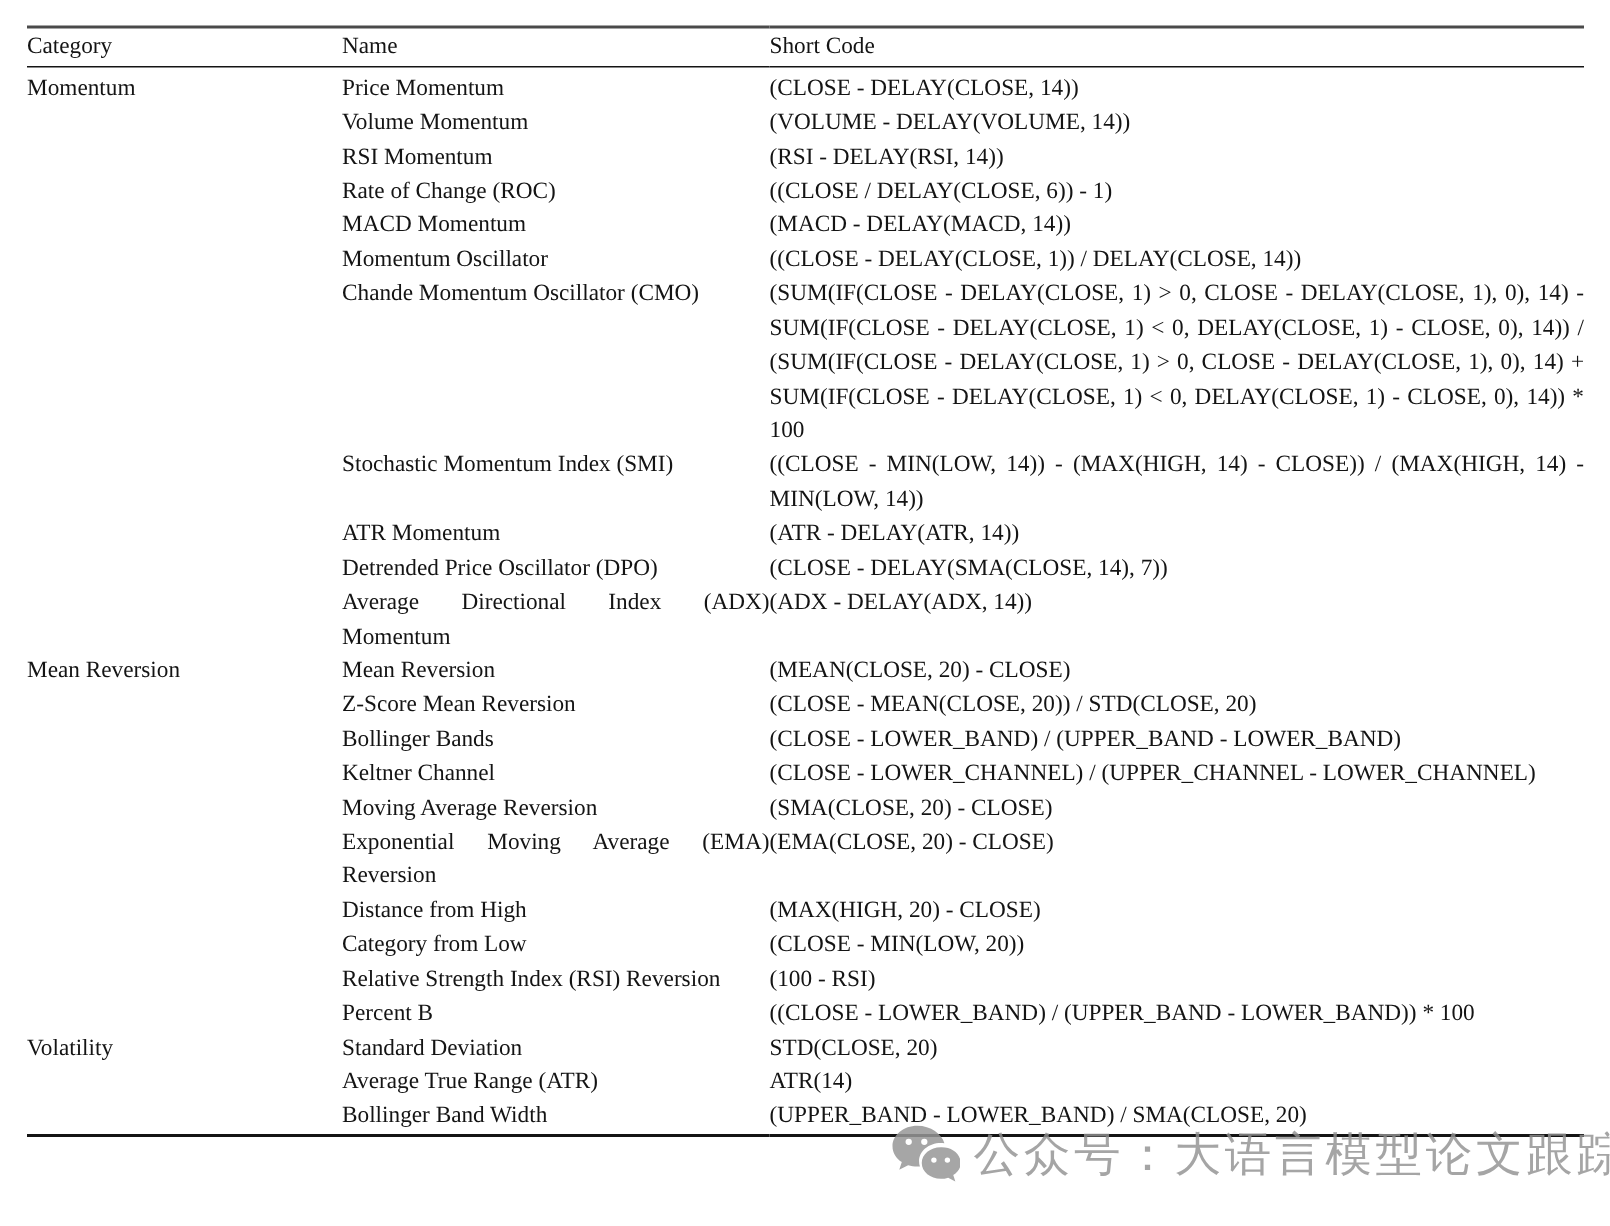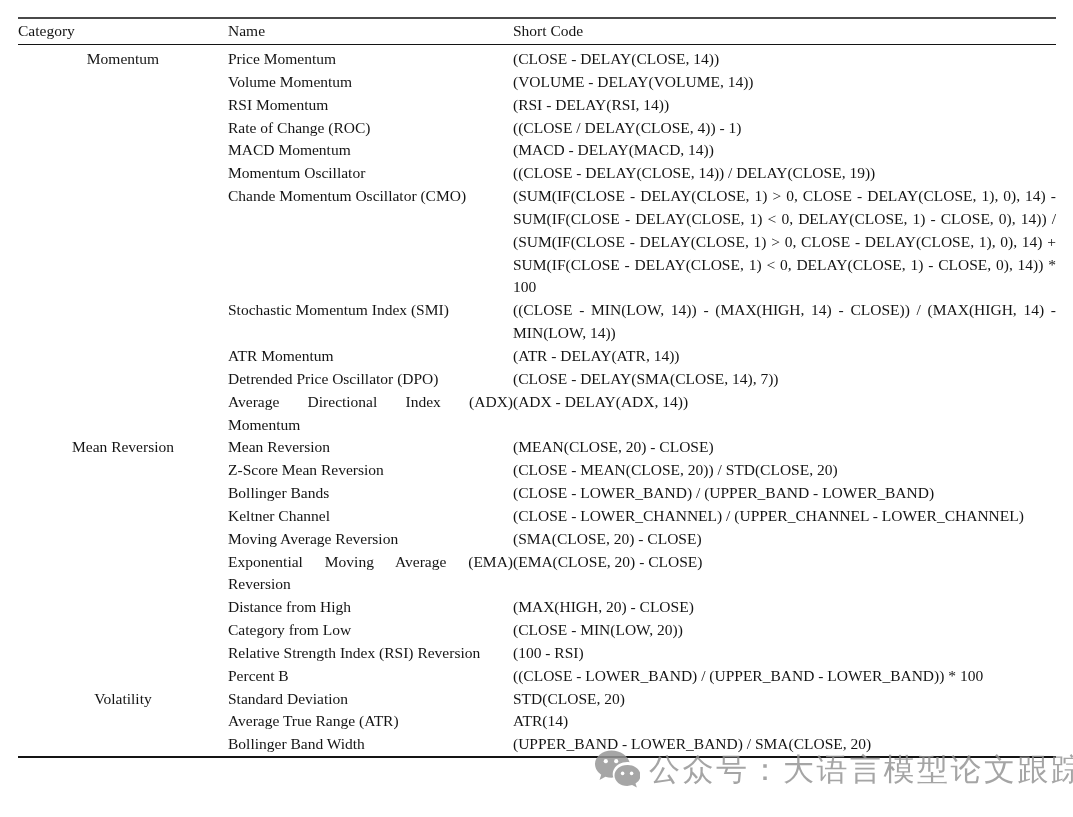--- a/index.html
+++ b/index.html
@@ -39,21 +39,21 @@
   th.col-name,     td.name-cell { width: 285px; }
   th.col-code,     td.code-cell { width: 543px; }
   table.paper-table td {
     vertical-align: top;
     padding: 0;
     line-height: 22.85px;
   }
   table.paper-table tbody tr:first-child td { padding-top: 3px; }
   td.cat-cell {
     padding-left: 10px;
-    text-align: center;
+    text-align: left;
     white-space: nowrap;
     margin-top: 32px;
   }
   td.name-cell {
     padding-right: 20px;
     text-align: justify;
     text-justify: inter-word;
   }
   td.code-cell {
     text-align: justify;
@@ -100,29 +100,29 @@
         <tr>
           <td class="name-cell">Volume Momentum</td>
           <td class="code-cell">(VOLUME - DELAY(VOLUME, 14))</td>
         </tr>
         <tr>
           <td class="name-cell">RSI Momentum</td>
           <td class="code-cell">(RSI - DELAY(RSI, 14))</td>
         </tr>
         <tr>
           <td class="name-cell">Rate of Change (ROC)</td>
-          <td class="code-cell">((CLOSE / DELAY(CLOSE, 4)) - 1)</td>
+          <td class="code-cell">((CLOSE / DELAY(CLOSE, 6)) - 1)</td>
         </tr>
         <tr>
           <td class="name-cell">MACD Momentum</td>
           <td class="code-cell">(MACD - DELAY(MACD, 14))</td>
         </tr>
         <tr>
           <td class="name-cell">Momentum Oscillator</td>
-          <td class="code-cell">((CLOSE - DELAY(CLOSE, 14)) / DELAY(CLOSE, 19))</td>
+          <td class="code-cell">((CLOSE - DELAY(CLOSE, 1)) / DELAY(CLOSE, 14))</td>
         </tr>
         <tr>
           <td class="name-cell">Chande Momentum Oscillator (CMO)</td>
           <td class="code-cell">(SUM(IF(CLOSE - DELAY(CLOSE, 1) &gt; 0, CLOSE - DELAY(CLOSE, 1), 0), 14) - SUM(IF(CLOSE - DELAY(CLOSE, 1) &lt; 0, DELAY(CLOSE, 1) - CLOSE, 0), 14)) / (SUM(IF(CLOSE - DELAY(CLOSE, 1) &gt; 0, CLOSE - DELAY(CLOSE, 1), 0), 14) + SUM(IF(CLOSE - DELAY(CLOSE, 1) &lt; 0, DELAY(CLOSE, 1) - CLOSE, 0), 14)) * 100</td>
         </tr>
         <tr>
           <td class="name-cell">Stochastic Momentum Index (SMI)</td>
           <td class="code-cell">((CLOSE - MIN(LOW, 14)) - (MAX(HIGH, 14) - CLOSE)) / (MAX(HIGH, 14) - MIN(LOW, 14))</td>
         </tr>
         <tr>

